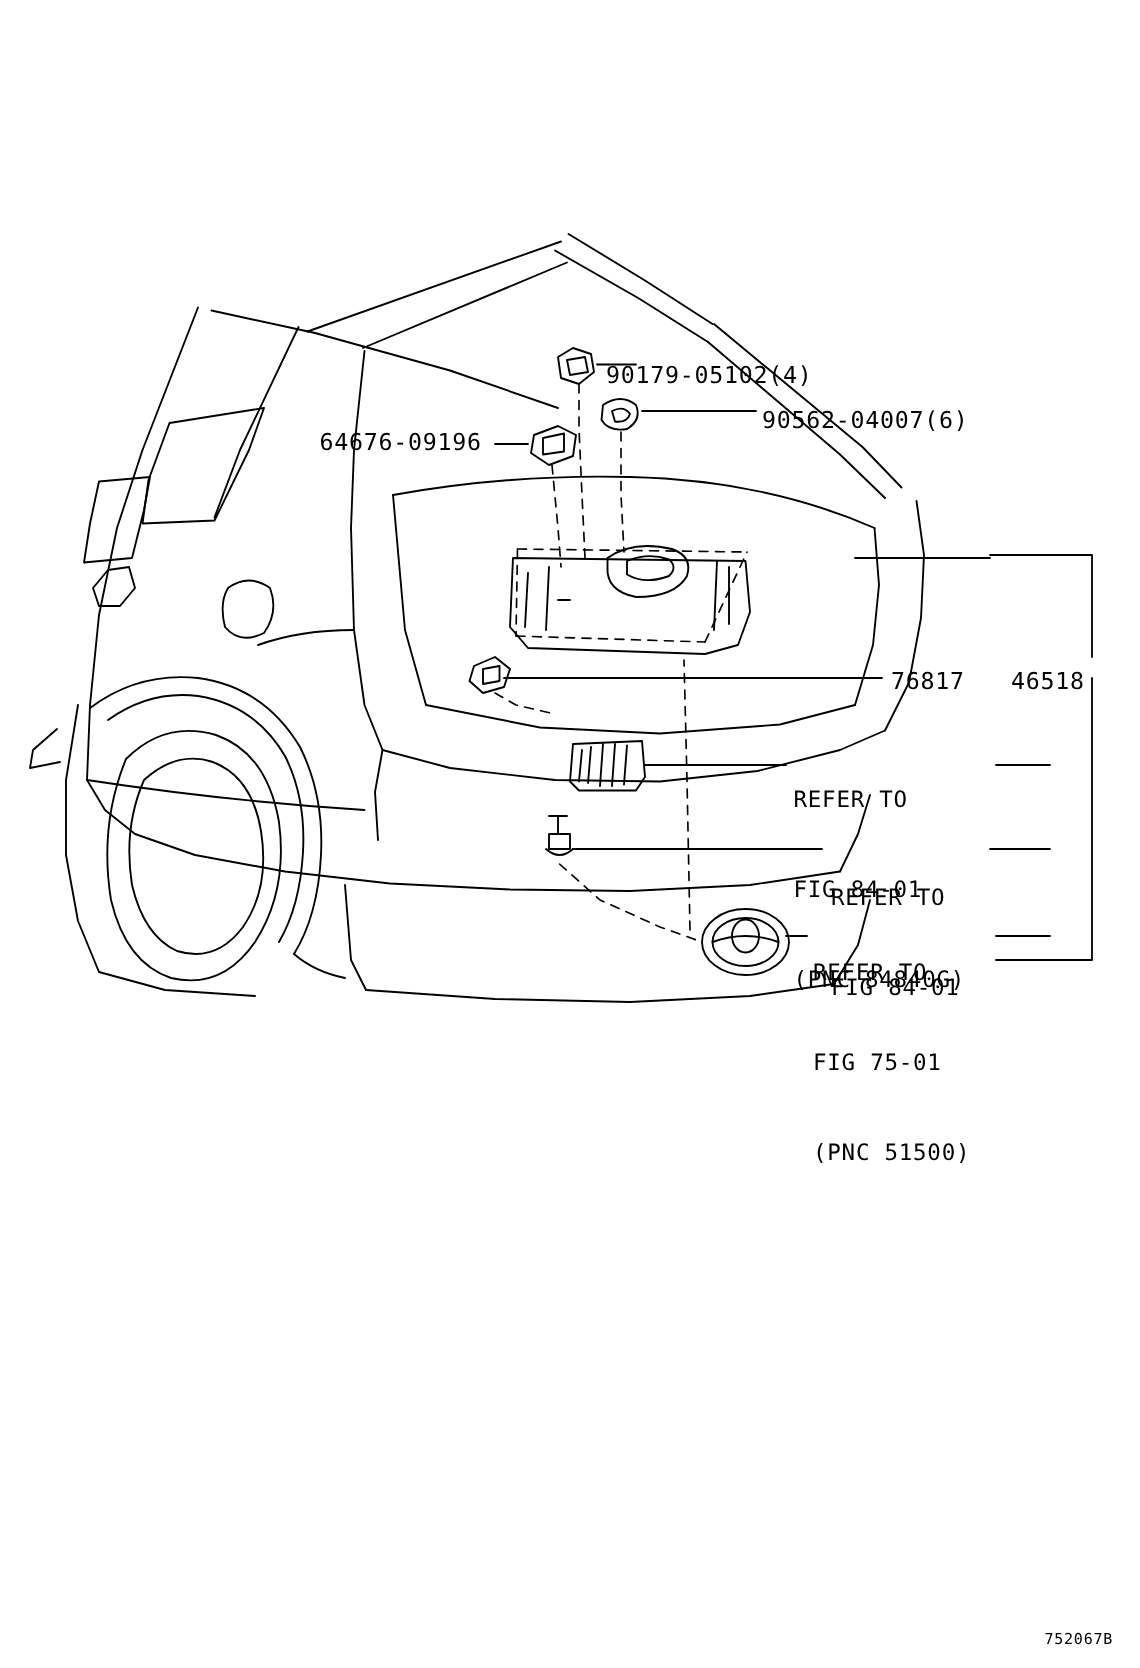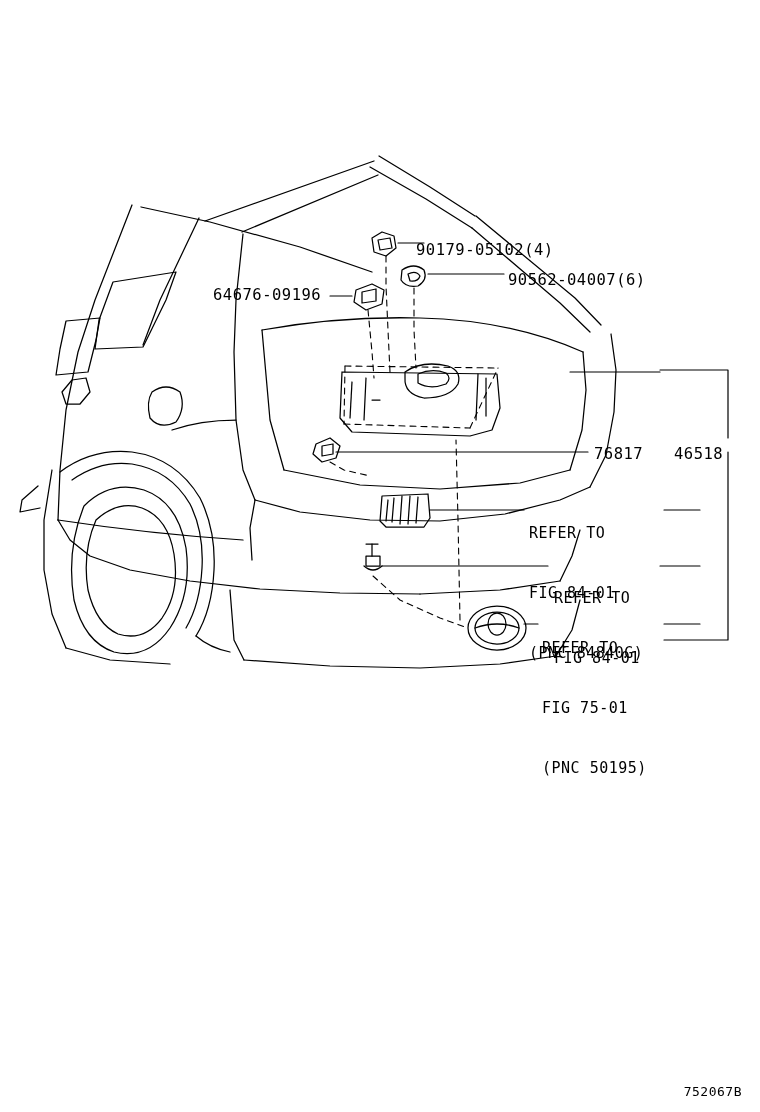--- a/index.html
+++ b/index.html
@@ -45,21 +45,21 @@
     letter-spacing: 0.5px;
     white-space: pre;
     color: #000;
     line-height: 20px;
   }
   .footer-code {
     position: absolute;
     right: 18px;
     bottom: 13px;
     font-family: "DejaVu Sans Mono", monospace;
-    font-size: 13px;
+    font-size: 10px;
     letter-spacing: 0.5px;
     color: #000;
     margin-left: 25px;
   }
 </style>
 </head>
 <body>
 
 <div id="diagram-root">
 
@@ -185,37 +185,37 @@
       <path d="M664 510 L700 510" stroke-width="1.2"></path>
 
       <path d="M382 566 L548 566" stroke-width="1.2"></path>
       <path d="M660 566 L700 566" stroke-width="1.2"></path>
 
       <path d="M524 624 L538 624" stroke-width="1.2"></path>
       <path d="M664 624 L700 624" stroke-width="1.2"></path>
     </g>
   </svg>
 
-  <div class="lbl" style="left:416px; top:241px;">90179-05102(4)</div>
+  <div class="lbl" style="left:404px; top:241px;">90179-05102(4)</div>
   <div class="lbl" style="left:508px; top:271px;">90562-04007(6)</div>
   <div class="lbl" style="left:213px; top:286px;">64676-09196</div>
   <div class="lbl" style="left:594px; top:445px;">76817</div>
   <div class="lbl" style="left:674px; top:445px;">46518</div>
 
   <div class="lbl-multi" style="left:529px; top:483px;">
     <div>REFER TO</div>
     <div>FIG 84-01</div>
     <div>(PNC 84840G)</div>
   </div>
 
   <div class="lbl-multi" style="left:554px; top:548px;">
     <div>REFER TO</div>
     <div>FIG 84-01</div>
   </div>
 
   <div class="lbl-multi" style="left:542px; top:598px;">
     <div>REFER TO</div>
     <div>FIG 75-01</div>
-    <div>(PNC 50195)</div>
+    <div>(PNC 51500)</div>
   </div>
 
   <div class="footer-code">752067B</div>
 </div>
 
 </body></html>

